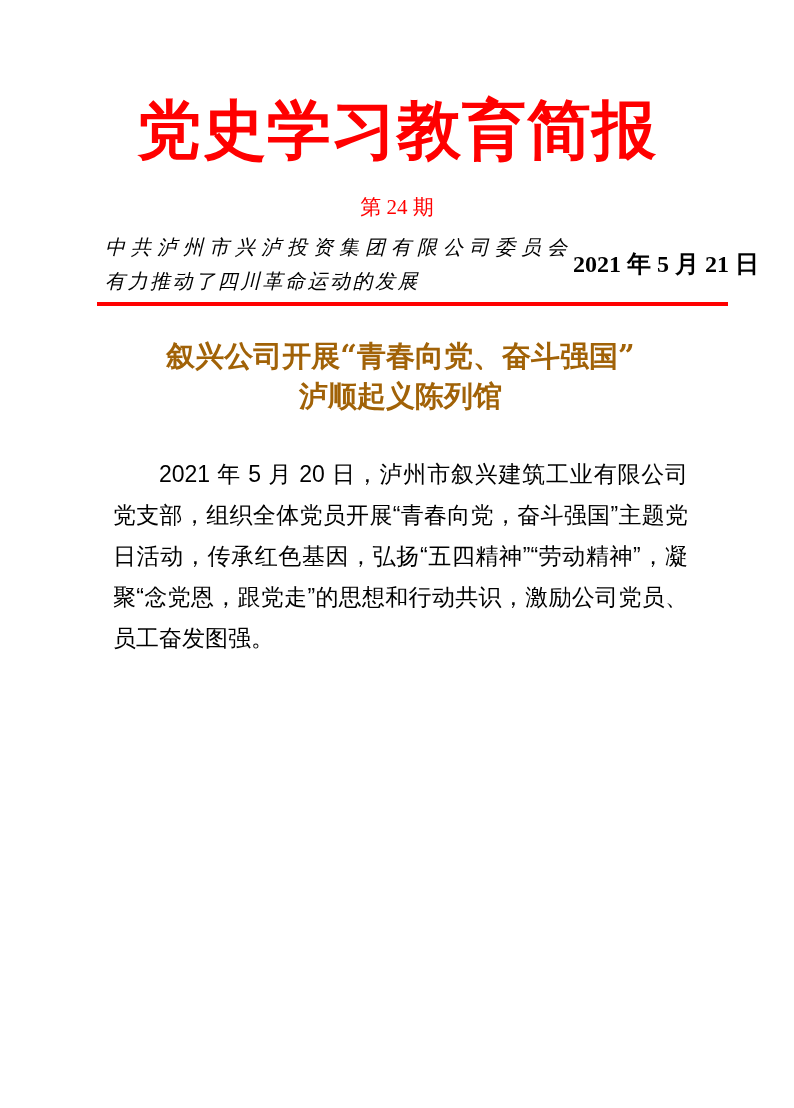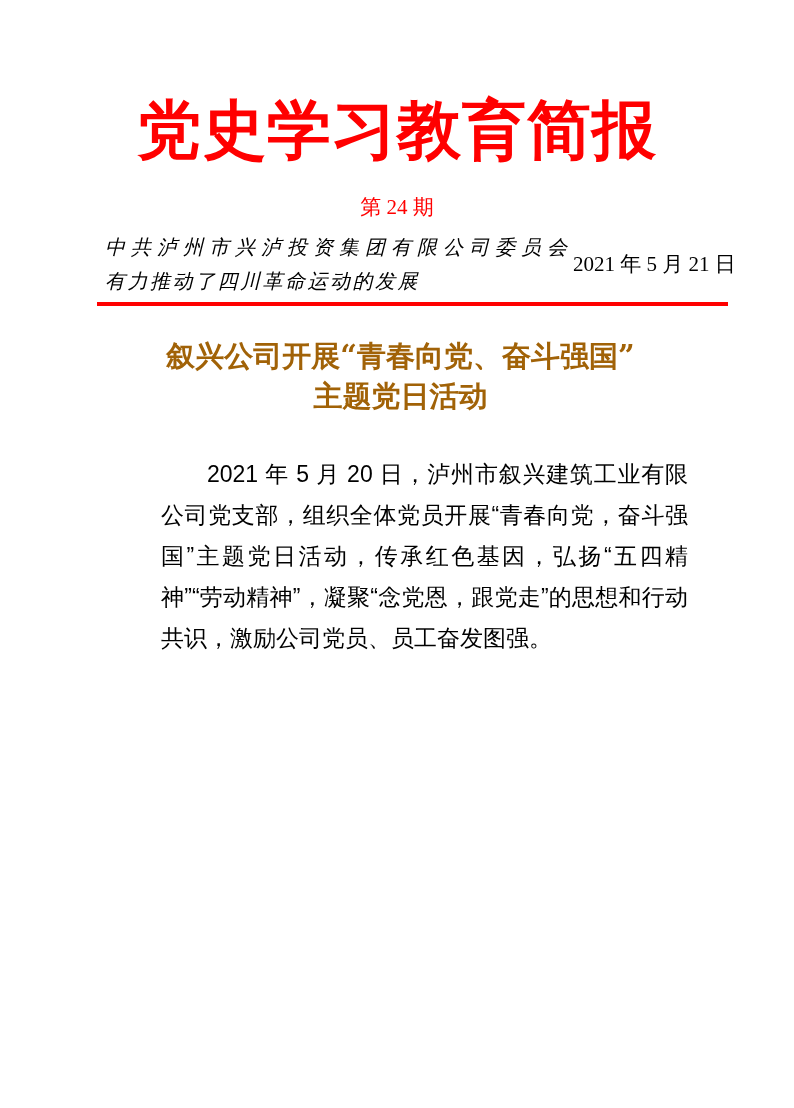--- a/index.html
+++ b/index.html
@@ -47,23 +47,24 @@
   }
   .org-block {
     font-style: italic;
     font-size: 20px;
     line-height: 34px;
     font-family: "Liberation Serif", serif;
   }
   .org-line-1 { letter-spacing: 6px; white-space: nowrap; }
   .org-line-2 { letter-spacing: 2.5px; white-space: nowrap; }
   .issue-date {
-    font-size: 21px;
+    font-size: 24px;
     font-family: "Liberation Serif", serif;
     white-space: nowrap;
+    font-weight: bold;
   }
   .red-rule {
     margin: 4px 66px 0 97px;
     height: 4px;
     background: #ff0000;
   }
   
   .article {
     margin: 0 106px 0 113px;
   }
@@ -80,21 +81,20 @@
     margin: 0;
     font-family: "Liberation Sans", "DejaVu Sans", sans-serif;
     font-size: 23px;
     line-height: 41px;
     text-align: justify;
     text-indent: 2em;
     color: #000000;
   }
   .article-body p:first-child {
     margin-top: 38px;
-    margin-left: 48px;
   }
 </style>
 </head>
 <body>
 
 <div class="page">
 
   <header>
     <h1 class="masthead-title">党史学习教育简报</h1>
 
@@ -107,21 +107,21 @@
       </div>
       <div class="issue-date">2021 年 5 月 21 日</div>
     </div>
 
     <div class="red-rule"></div>
   </header>
 
   <main class="article">
     <h2 class="article-title">
       <span>叙兴公司开展“青春向党、奋斗强国”</span><br>
-      <span>主题党日活动</span>
+      <span>泸顺起义陈列馆</span>
     </h2>
 
     <div class="article-body">
       <p>2021 年 5 月 20 日，泸州市叙兴建筑工业有限公司党支部，组织全体党员开展“青春向党，奋斗强国”主题党日活动，传承红色基因，弘扬“五四精神”“劳动精神”，凝聚“念党恩，跟党走”的思想和行动共识，激励公司党员、员工奋发图强。</p>
     </div>
   </main>
 
 </div>
 
 </body></html>

